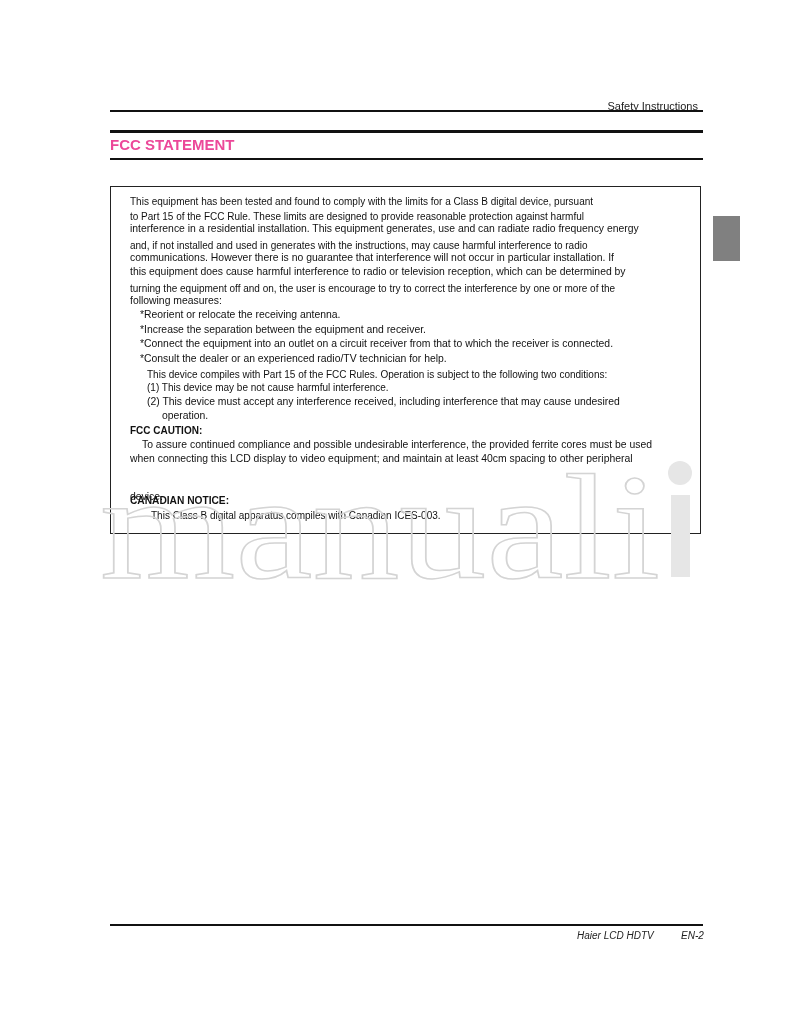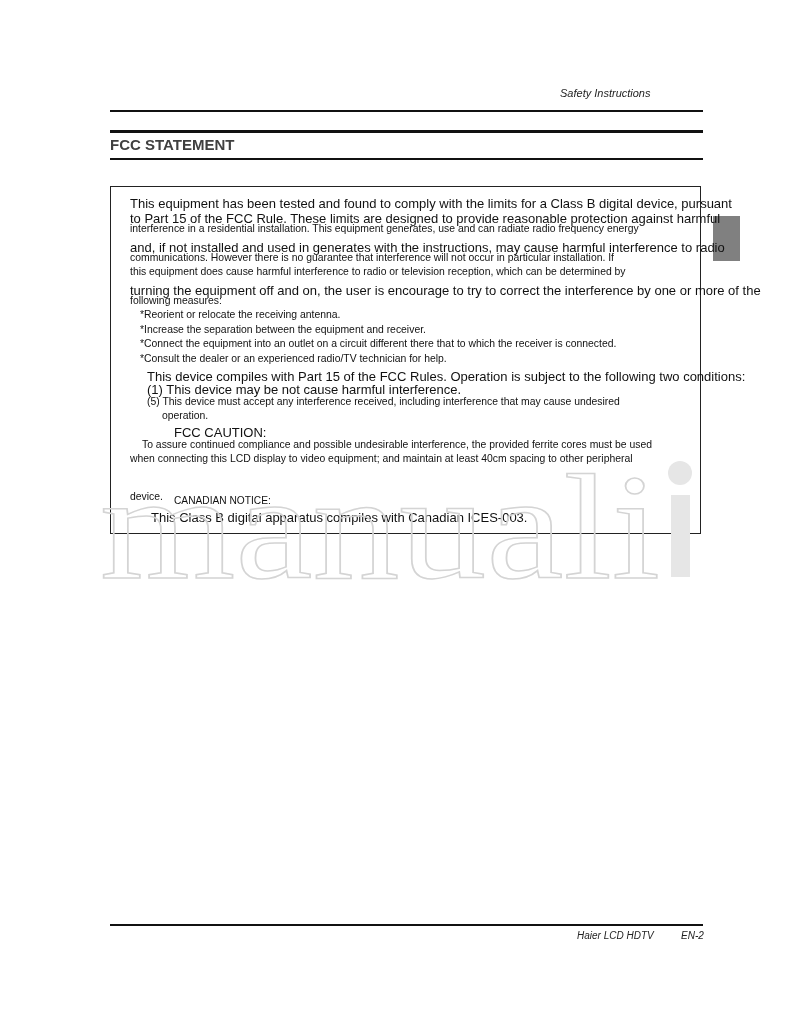--- a/index.html
+++ b/index.html
@@ -1,25 +1,25 @@
 <!DOCTYPE html>
 <html><head>
 <meta charset="utf-8">
 <style>
   html, body { margin: 0; padding: 0; background: #ffffff; }
   body { width: 800px; height: 1036px; position: relative; overflow: hidden; font-family: "Liberation Sans", sans-serif; color: #111; }
   .abs { position: absolute; }
-  .header-label { left: 560px; top: 87px; width: 138px; text-align: left; font-size: 11px; color: #222; font-style: italic; }
+  .header-label { left: 560px; top: 100px; width: 138px; text-align: right; font-size: 11px; color: #222; }
   .rule { left: 110px; width: 593px; background: #111; }
-  .title { left: 110px; top: 136px; font-size: 15px; font-weight: bold; color: #404040; }
+  .title { left: 110px; top: 136px; font-size: 15px; font-weight: bold; color: #ec4899; }
   .box { left: 110px; top: 186px; width: 591px; height: 348px; border: 1.5px solid #222; box-sizing: border-box; }
   .line { position: absolute; left: 130px; white-space: nowrap; color: #111; }
-  .s { font-size: 13px; }
+  .s { font-size: 10px; }
   .m { font-size: 10.4px; }
-  .b { font-weight: normal; margin-left: 44px; }
+  .b { font-weight: bold; }
   .tab { left: 713px; top: 216px; width: 27px; height: 45px; background: #808080; }
   .watermark { left: 100px; top: 440px; width: 610px; height: 150px; pointer-events: none; }
   .footer-text { top: 930px; font-size: 10px; font-style: italic; color: #222; }
 </style>
 </head>
 <body>
 
 <div class="abs header-label">Safety Instructions</div>
 <div class="abs rule" style="top:110px;height:1.5px;"></div>
 
@@ -35,26 +35,26 @@
 <div class="line s" style="top:211px;">to Part 15 of the FCC Rule. These limits are designed to provide reasonable protection against harmful</div>
 <div class="line m" style="top:223px;">interference in a residential installation. This equipment generates, use and can radiate radio frequency energy</div>
 <div class="line s" style="top:240px;">and, if not installed and used in generates with the instructions, may cause harmful interference to radio</div>
 <div class="line m" style="top:252px;">communications. However there is no guarantee that interference will not occur in particular installation. If</div>
 <div class="line m" style="top:266px;text-align:right;">this equipment does cause harmful interference to radio or television reception, which can be determined by</div>
 <div class="line s" style="top:283px;">turning the equipment off and on, the user is encourage to try to correct the interference by one or more of the</div>
 <div class="line m" style="top:295px;">following measures:</div>
 
 <div class="line m" style="top:309px;left:140px;">*Reorient or relocate the receiving antenna.</div>
 <div class="line m" style="top:324px;left:140px;">*Increase the separation between the equipment and receiver.</div>
-<div class="line m" style="top:338px;left:140px;">*Connect the equipment into an outlet on a circuit different there that to which the receiver is connected.</div>
+<div class="line m" style="top:338px;left:140px;">*Connect the equipment into an outlet on a circuit receiver from that to which the receiver is connected.</div>
 <div class="line m" style="top:353px;left:140px;">*Consult the dealer or an experienced radio/TV technician for help.</div>
 
 <div class="line s" style="top:369px;left:147px;">This device compiles with Part 15 of the FCC Rules. Operation is subject to the following two conditions:</div>
 <div class="line s" style="top:382px;left:147px;">(1) This device may be not cause harmful interference.</div>
-<div class="line m" style="top:396px;left:147px;">(5) This device must accept any interference received, including interference that may cause undesired</div>
+<div class="line m" style="top:396px;left:147px;">(2) This device must accept any interference received, including interference that may cause undesired</div>
 <div class="line m" style="top:410px;left:162px;">operation.</div>
 
 <div class="line s b" style="top:425px;">FCC CAUTION:</div>
 <div class="line m" style="top:439px;margin-left:12px;">To assure continued compliance and possible undesirable interference, the provided ferrite cores must be used</div>
 <div class="line m" style="top:453px;text-align:center;">when connecting this LCD display to video equipment; and maintain at least 40cm spacing to other peripheral</div>
 <div class="line m" style="top:491px;">device.</div>
 
 <div class="line b" style="top:495px;font-size:10.2px;">CANADIAN NOTICE:</div>
 <div class="line s" style="top:510px;margin-left:21px;">This Class B digital apparatus compiles with Canadian ICES-003.</div>
 

